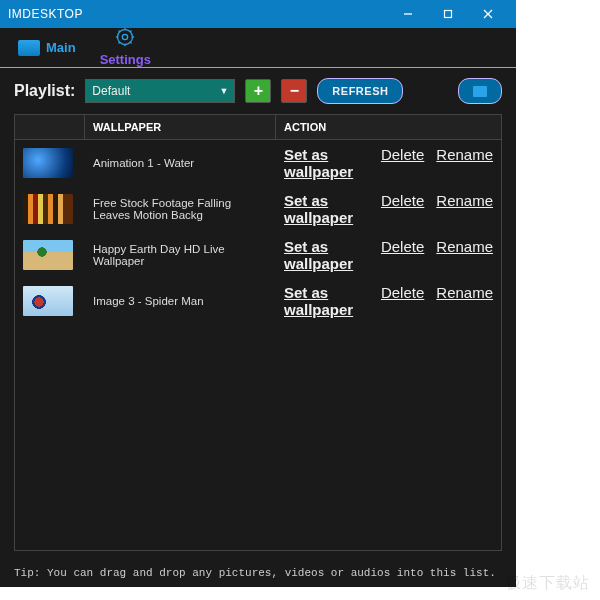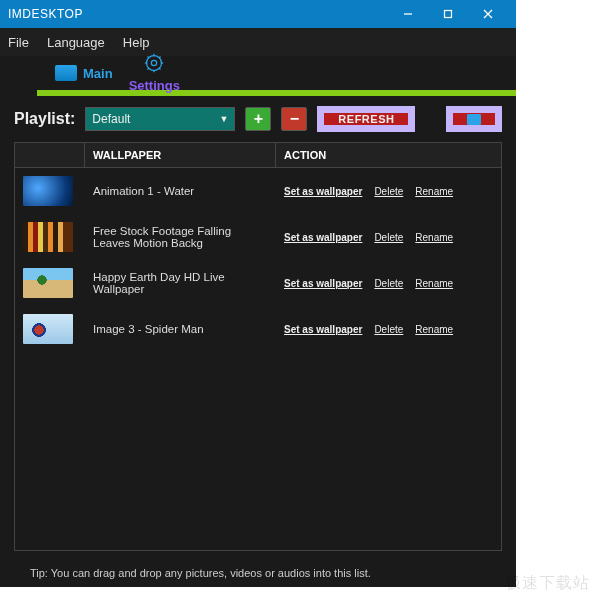--- a/index.html
+++ b/index.html
@@ -4,58 +4,58 @@
 <style>
   * { box-sizing: border-box; margin: 0; padding: 0; }
   body { font-family: "Segoe UI", Tahoma, sans-serif; background: #fff; width: 600px; height: 600px; overflow: hidden; position: relative; }
   .window { width: 516px; height: 587px; background: #1a1a1a; display: flex; flex-direction: column; }
   .titlebar { background: #0c7ec3; height: 28px; display: flex; align-items: center; padding: 0 8px; color: #fff; font-size: 12px; font-weight: 500; }
   .title-text { flex: 1; letter-spacing: 0.5px; }
   .win-controls { display: flex; gap: 0; }
   .win-btn { width: 40px; height: 28px; display: flex; align-items: center; justify-content: center; color: #fff; cursor: pointer; }
   .menubar { background: #1f1f1f; height: 28px; display: flex; align-items: center; padding: 0 8px; gap: 18px; color: #ddd; font-size: 13px; }
   .menu-item { cursor: pointer; }
-  .tabbar { background: #1a1a1a; height: 40px; display: flex; align-items: center; padding: 0 12px; gap: 4px; border-bottom: 6px solid #84cc16; margin-left: 37px; }
+  .tabbar { background: #1a1a1a; height: 40px; display: flex; align-items: center; padding: 0 12px; gap: 12px; border-bottom: 1px solid #84cc16; }
   .tab { display: flex; align-items: center; gap: 6px; padding: 4px 6px; font-size: 13px; font-weight: 600; cursor: pointer; }
   .tab.active { color: #2aa3e8; }
   .tab.inactive { color: #8b5cf6; flex-direction: column; }
   .tab-icon { width: 22px; height: 18px; display: inline-flex; align-items: center; justify-content: center; }
   .main-icon { background: linear-gradient(#2aa3e8,#0c7ec3); border-radius: 2px; width: 22px; height: 16px; }
   .gear-icon svg { display:block; }
   .toolbar { background: #1a1a1a; padding: 10px 14px; display: flex; align-items: center; gap: 10px; }
   .pl-label { color: #eee; font-size: 16px; font-weight: 600; }
   .dropdown { background: #0f766e; color: #eee; border: 1px solid #555; height: 24px; width: 150px; display: flex; align-items: center; padding: 0 6px; font-size: 12px; position: relative; cursor: pointer; }
   .dropdown .arrow { margin-left: auto; font-size: 9px; }
   .icon-btn { width: 26px; height: 24px; border: 1px solid #555; display: flex; align-items: center; justify-content: center; font-weight: bold; font-size: 16px; cursor: pointer; border-radius: 2px; }
   .plus { background: #3aaa35; color: #fff; }
   .minus { background: #c0392b; color: #fff; }
-  .text-btn { height: 26px; border: 7px solid #c4b5fd; background: #b91c1c; color: #eee; padding: 0 14px; font-size: 11px; font-weight: 700; letter-spacing: 0.5px; border-radius: 0; cursor: pointer; display: flex; align-items: center; gap: 6px; }
+  .text-btn { height: 26px; border: 1px solid #c4b5fd; background: #0369a1; color: #eee; padding: 0 14px; font-size: 11px; font-weight: 700; letter-spacing: 0.5px; border-radius: 11px; cursor: pointer; display: flex; align-items: center; gap: 6px; }
   .spacer { flex: 1; }
   .online-ico { width: 14px; height: 11px; background: #2aa3e8; border-radius: 1px; display: inline-block; }
   .table { margin: 0 14px 8px 14px; border: 1px solid #444; background: #1a1a1a; flex: 1; display: flex; flex-direction: column; overflow: hidden; }
   .thead { display: flex; background: #222; color: #fff; font-size: 11px; font-weight: 700; border-bottom: 1px solid #444; }
   .th { padding: 6px 8px; border-right: 1px solid #444; }
   .th:last-child { border-right: none; }
   .col-thumb { width: 70px; }
   .col-wall { flex: 1; }
   .col-act { width: 225px; }
   .tbody { flex: 1; overflow: auto; }
   .row { display: flex; align-items: center; border-bottom: 0px solid #333; color: #ddd; font-size: 11.5px; height: 46px; }
   .cell { padding: 4px 8px; }
   .thumb { width: 50px; height: 30px; border-radius: 1px; background: #333; }
   .thumb.t0 { background: radial-gradient(circle at 30% 40%, #4fa8ff 0%, #0a3a7a 70%, #021a3a 100%); }
   .thumb.t1 { background: linear-gradient(90deg,#2a1a0a 0 10%, #e68a2a 10% 20%, #8a1a0a 20% 30%, #e6c84a 30% 40%, #4a2a0a 40% 50%, #e68a2a 50% 60%, #2a1a0a 60% 70%, #e6a84a 70% 80%, #5a2a0a 80% 100%); }
   .thumb.t2 { background: linear-gradient(#7ac6f0 40%, #d8b878 40%); position: relative; }
   .thumb.t2::after { content:""; position:absolute; left:12px; top:6px; width:14px; height:12px; background: radial-gradient(circle, #2a7a2a 50%, transparent 52%); border-radius:50%; }
   .thumb.t3 { background: linear-gradient(#cfe8f7,#9cc8e8); position: relative; }
   .thumb.t3::after { content:""; position:absolute; left:8px; top:8px; width:16px; height:16px; background: radial-gradient(circle,#c0392b 40%, #1a3a8a 42% 60%, transparent 62%); border-radius:50%; }
-  .actions { display: flex; gap: 12px; font-size: 10px; }
+  .actions { display: flex; gap: 12px; font-size: 15px; }
   .act { color: #eee; text-decoration: underline; cursor: pointer; }
   .act.primary { font-weight: 700; }
-  .tip { color: #ccc; font-size: 11px; padding: 8px 30px; }
+  .tip { color: #ccc; font-size: 11px; padding: 8px 14px; font-family: Liberation Mono, monospace; }
   .watermark { position: absolute; right: 10px; bottom: 6px; font-size: 16px; font-family: "Microsoft YaHei", sans-serif; color: rgba(0,0,0,0.12); pointer-events: none; letter-spacing: 1px; }
 </style>
 </head>
 <body>
 
 <div class="window">
 
   <div class="titlebar">
     <span class="title-text">IMDESKTOP</span>
     <div class="win-controls">
@@ -71,25 +71,20 @@
       </div>
       <div class="win-btn">
         <svg width="10" height="10" viewBox="0 0 10 10">
             <line x1="1" y1="1" x2="9" y2="9" stroke="#fff" stroke-width="1.3"></line>
             <line x1="9" y1="1" x2="1" y2="9" stroke="#fff" stroke-width="1.3"></line>
           </svg>
       </div>
     </div>
   </div>
 
-  <div class="menubar">
-    <span class="menu-item">File</span>
-    <span class="menu-item">Language</span>
-    <span class="menu-item">Help</span>
-  </div>
 
   <div class="tabbar">
     <div class="tab active">
       <span class="tab-icon">
           <span class="main-icon"></span>
         </span>
       <span>Main</span>
     </div>
     <div class="tab inactive">
       <span class="tab-icon gear-icon">

